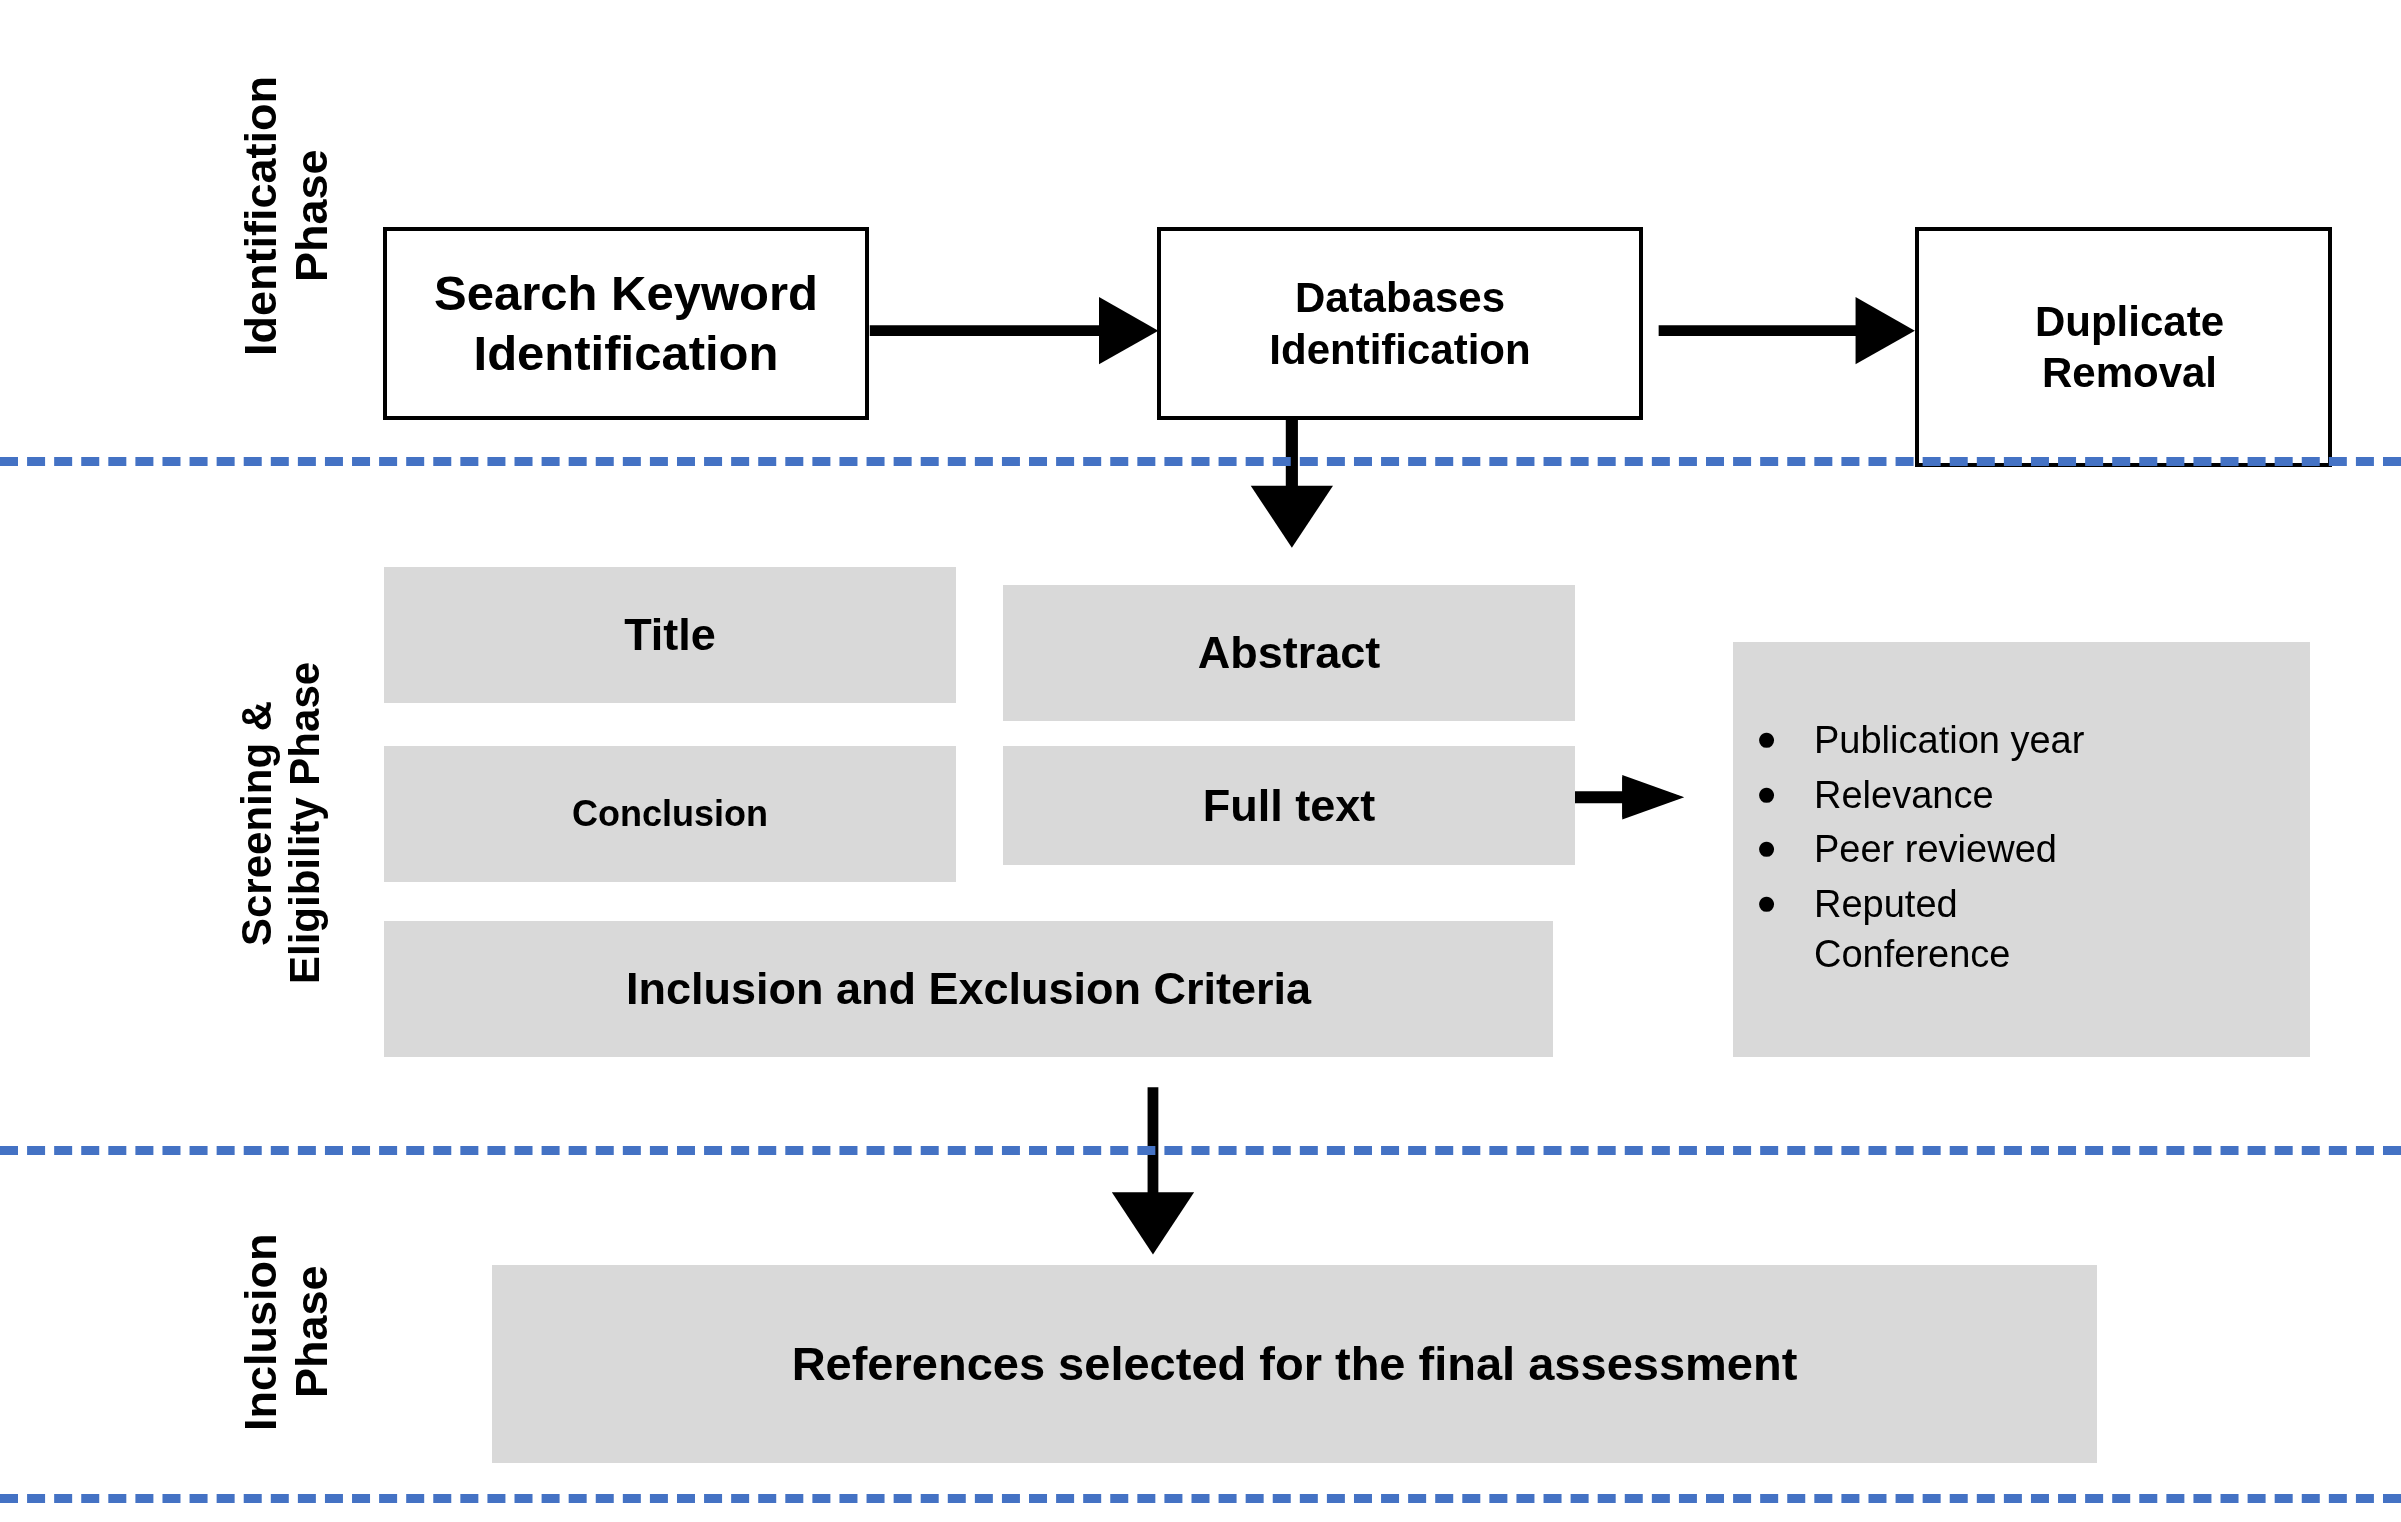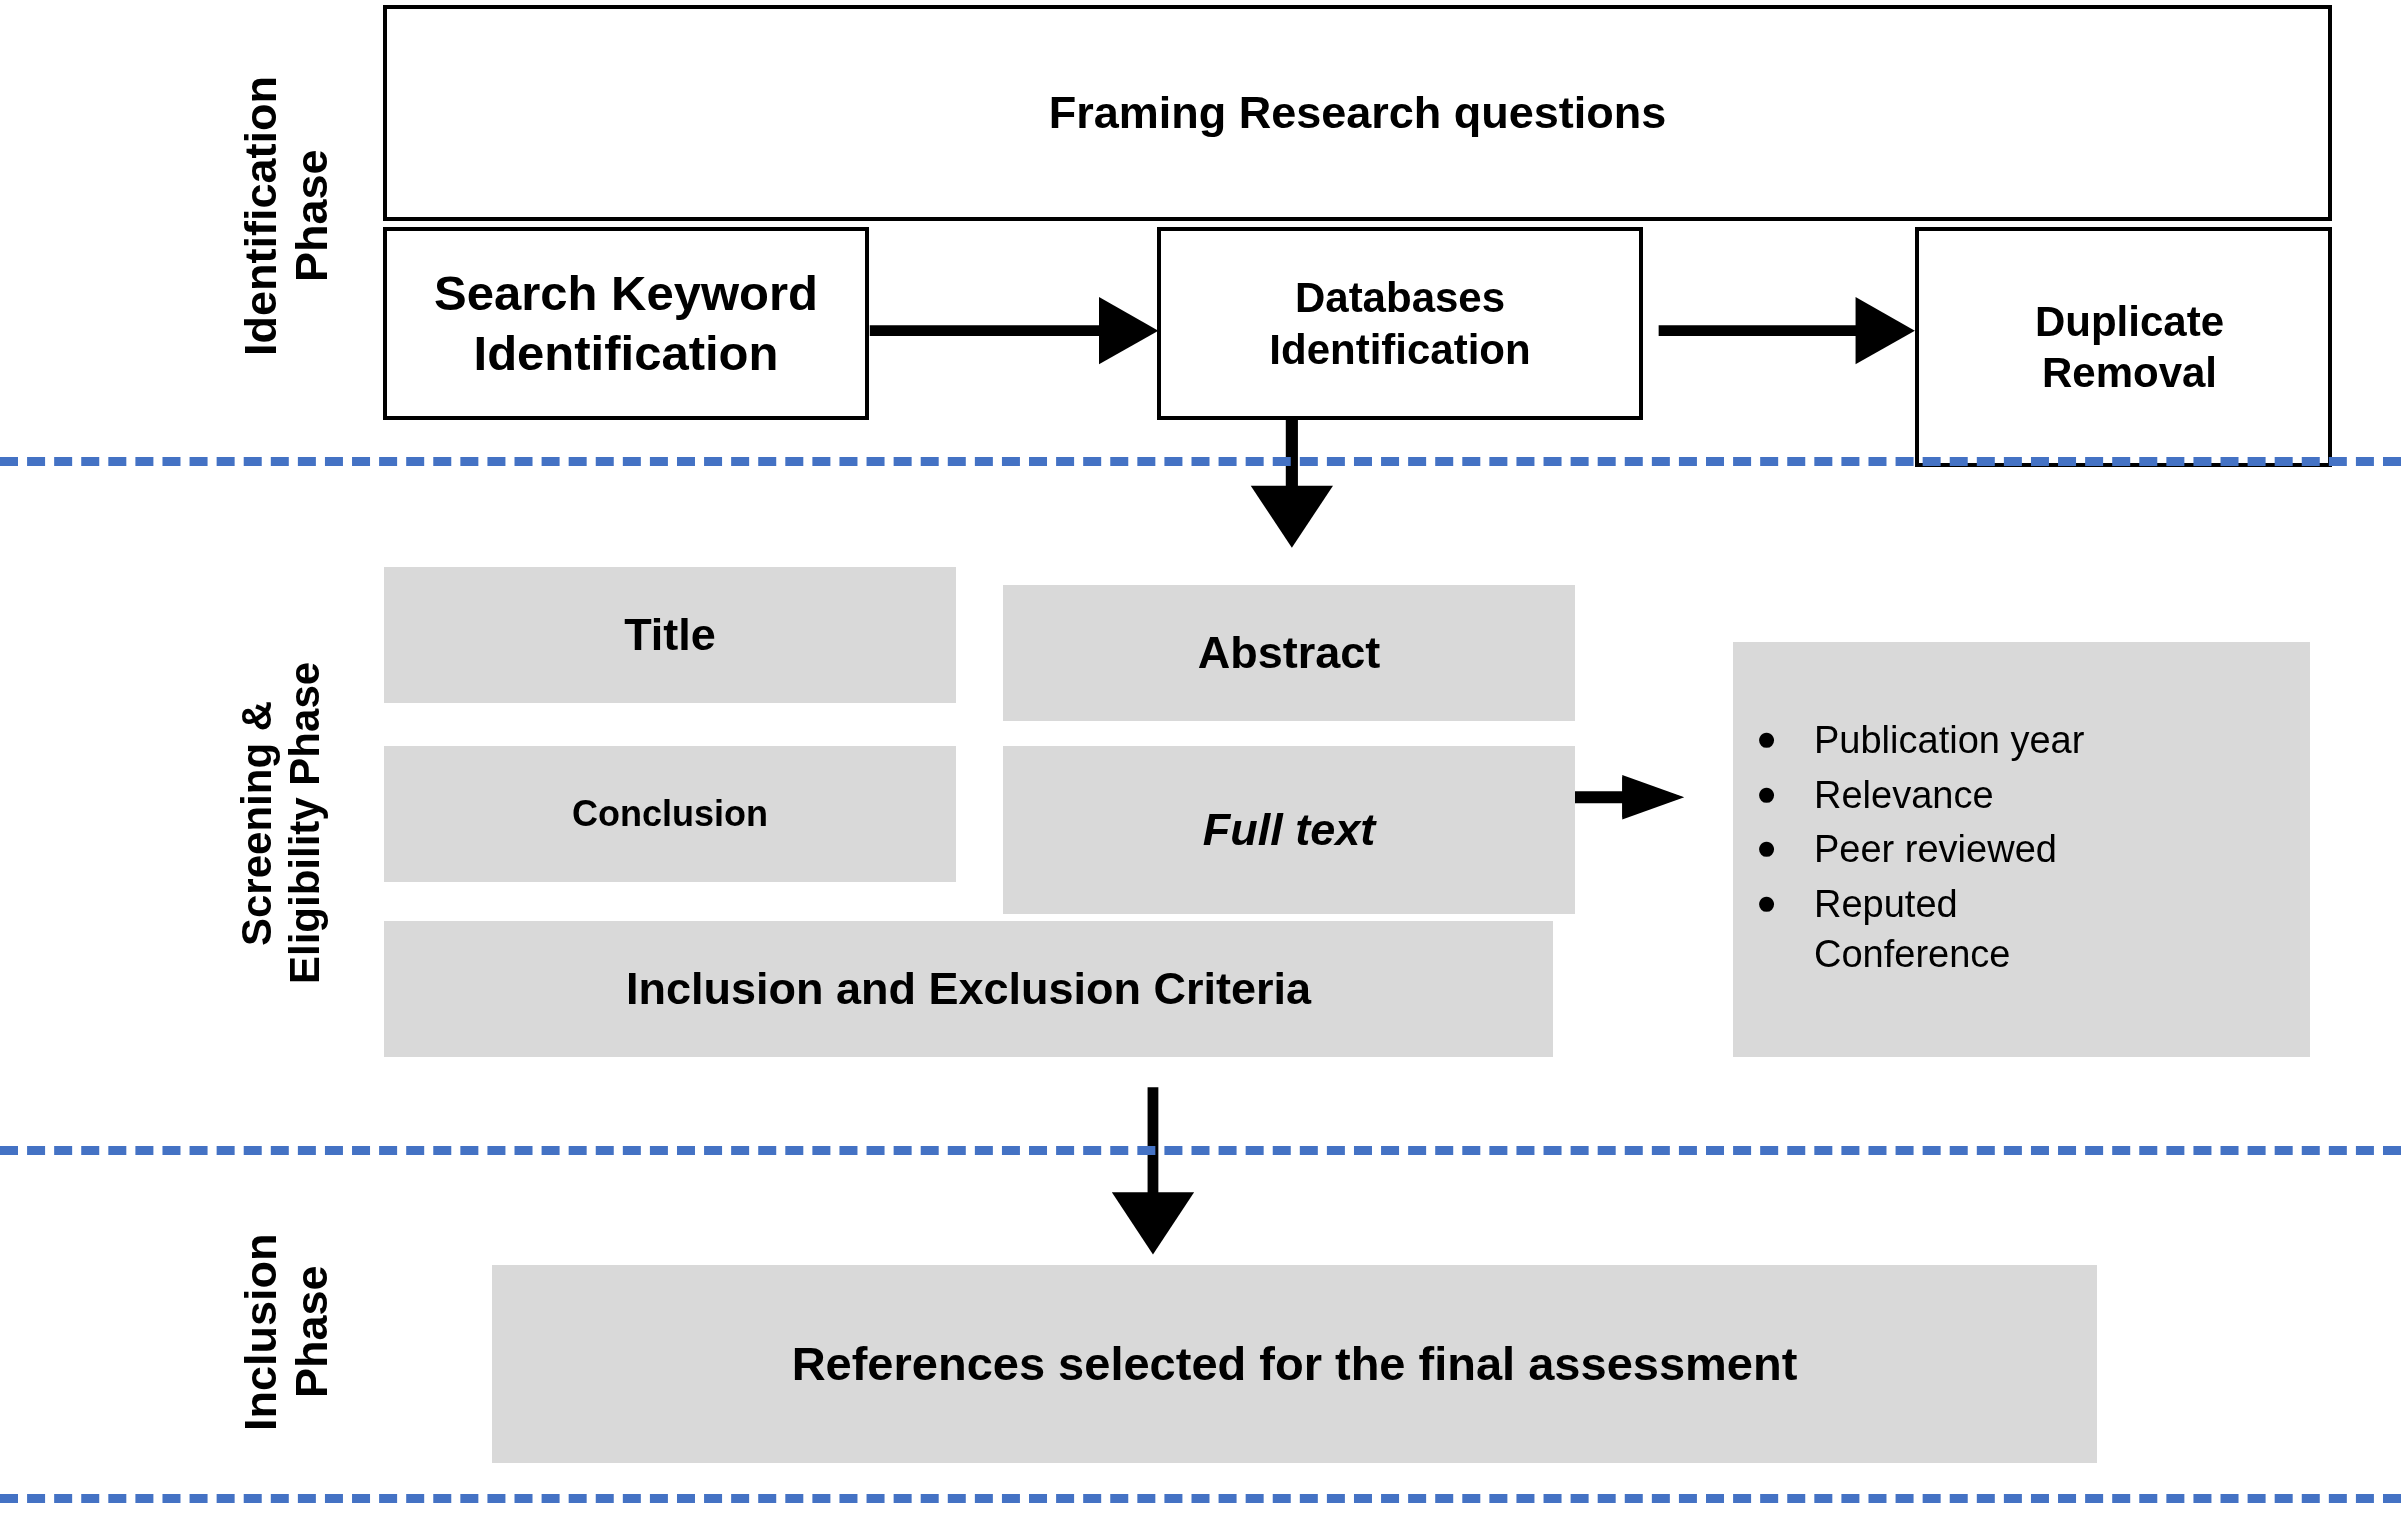--- a/index.html
+++ b/index.html
@@ -152,40 +152,39 @@
 
   <div class="phase-label" style="left:202px; top:6.7px; width:169px; height:418px; font-size:45px;">Identification
 Phase</div>
 
   <div class="phase-label" style="left:196px; top:580px; width:169px; height:486px; font-size:42px;">Screening &amp;
 Eligibility Phase</div>
 
   <div class="phase-label" style="left:202px; top:1187px; width:169px; height:290px; font-size:45px;">Inclusion
 Phase</div>
 
-  <div class="box-outline" style="left:383px; top:5.4px; width:1949px; height:216px; font-size:45px;">Framing Research questions</div>
 
   <div class="box-outline" style="left:383px; top:227px; width:486px; height:193px; font-size:49px;">Search Keyword
 Identification</div>
 
   <div class="box-outline" style="left:1157px; top:227px; width:486px; height:193px; font-size:42px;">Databases
 Identification</div>
 
   <div class="box-outline" style="left:1915px; top:227px; width:417px; height:240px; font-size:42px;padding-left:12px;">Duplicate
 Removal</div>
 
   <div class="divider" style="top:457px;"></div>
 
   <div class="box-gray" style="left:384px; top:567px; width:572px; height:136px; font-size:45px;">Title</div>
 
   <div class="box-gray" style="left:1003px; top:585px; width:572px; height:136px; font-size:45px;">Abstract</div>
 
   <div class="box-gray" style="left:384px; top:746px; width:572px; height:136px; font-size:36px;">Conclusion</div>
 
-  <div class="box-gray" style="left:1003px; top:746px; width:572px; height:168px; font-size:45px;font-style:italic;">Full text</div>
+  <div class="box-gray" style="left:1003px; top:746px; width:572px; height:119px; font-size:45px;">Full text</div>
 
   <div class="box-gray" style="left:384px; top:921px; width:1169px; height:136px; font-size:45px;">Inclusion and Exclusion Criteria</div>
 
   <div class="criteria-box" style="left:1733px; top:642px; width:577px; height:415px;">
     <ul class="criteria-list">
       <li class="criteria-item">
         <span class="criteria-bullet">●</span>
         <span class="criteria-text">Publication year</span>
       </li>
       <li class="criteria-item">

